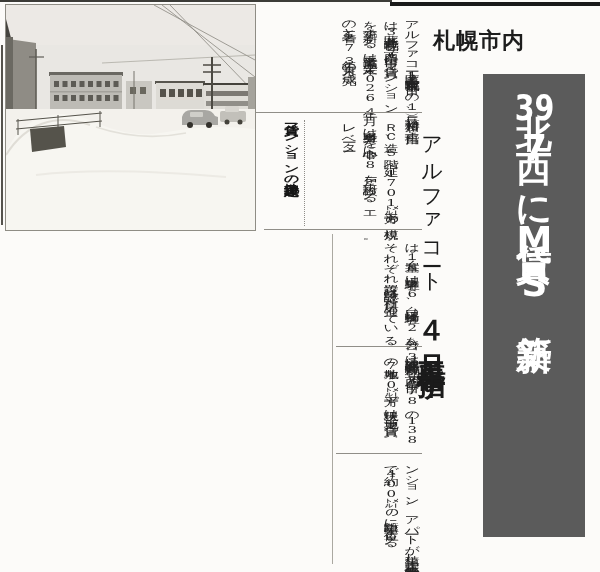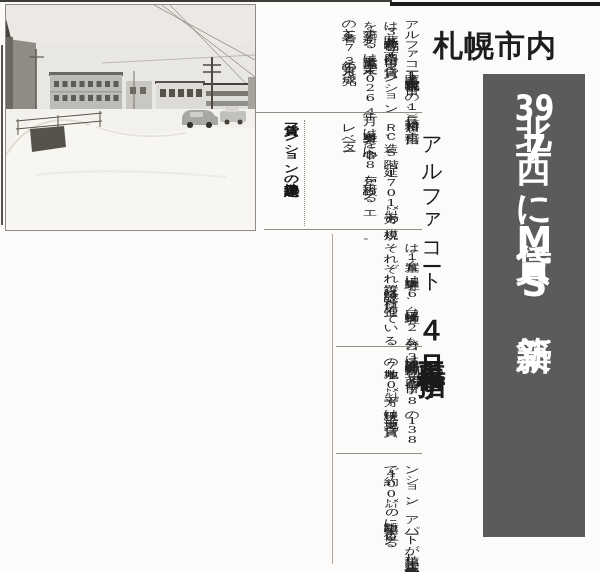--- a/index.html
+++ b/index.html
@@ -56,21 +56,21 @@
 
   
   .subhead { left:412px; top:122px; height:430px; color:#1b1b1b; }
   .subhead .s1 { font-size:21px; letter-spacing:2.5px; }
   .subhead .s2 { font-size:29px; font-weight:600; letter-spacing:3.5px; margin-inline-start:15px; }
 
   
   .kicker {
     left:433px; top:26px;
     font-family:"DejaVu Sans", sans-serif; font-weight:700;
-    font-size:30px; letter-spacing:1px; color:#1d1d1d;
+    font-size:22px; letter-spacing:1px; color:#1d1d1d;
   }
 
   
   .hbox {
     left:483px; top:74px; width:102px; height:463px;
     background:#5b5b5b; display:flex; justify-content:center;
   }
   .hbox .htext {
     padding-top:12px; color:#ffffff;
     font-family:"DejaVu Sans", sans-serif; font-weight:700;

